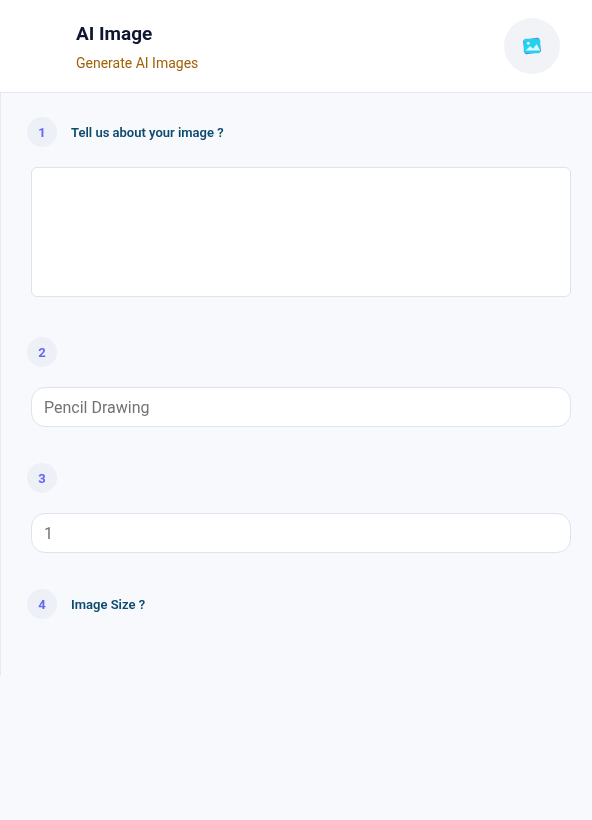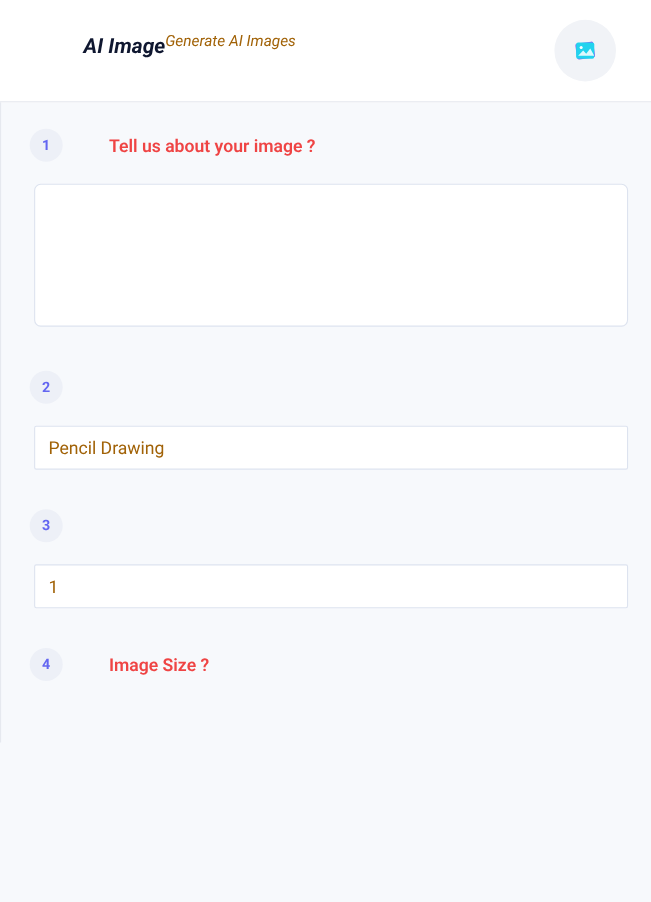--- a/index.html
+++ b/index.html
@@ -16,22 +16,21 @@
     .header {
       background: #ffffff;
       padding: 18px 32px 18px 76px;
       border-bottom: 1px solid #e6e9ef;
       display: flex;
       align-items: center;
       justify-content: space-between;
     }
     .header-text {
       display: flex;
-      flex-direction: row;
-      font-style: italic;
+      flex-direction: column;
     }
     .title {
       font-size: 19px;
       font-weight: 700;
       color: #0f1730;
       margin-bottom: 10px;
     }
     .subtitle {
       font-size: 14px;
       color: #a16207;
@@ -69,48 +68,47 @@
       color: #6366f1;
       font-weight: 700;
       font-size: 13px;
       display: flex;
       align-items: center;
       justify-content: center;
       margin-right: 14px;
       margin-left: 6px;
     }
     .step-label {
-      font-size: 16px;
+      font-size: 13px;
       font-weight: 600;
-      color: #ef4444;
-      margin-left: 28px;
+      color: #0c4a6e;
     }
     .textarea-field {
       width: 540px;
       height: 130px;
       margin-left: 10px;
       background: #ffffff;
       border: 1px solid #dde3ef;
       border-radius: 6px;
       padding: 12px;
       font-size: 15px;
       color: #1a2540;
       resize: none;
       outline: none;
     }
     .select-field {
       width: 540px;
       height: 40px;
       margin-left: 10px;
       background: #ffffff;
       border: 1px solid #dde3ef;
-      border-radius: 2px;
+      border-radius: 14px;
       padding: 0 12px;
       font-size: 16px;
-      color: #a16207;
+      color: #737373;
       display: flex;
       align-items: center;
       cursor: pointer;
     }
   </style>
 </head>
 <body>
 
 <div class="header">
   <div class="header-text">

